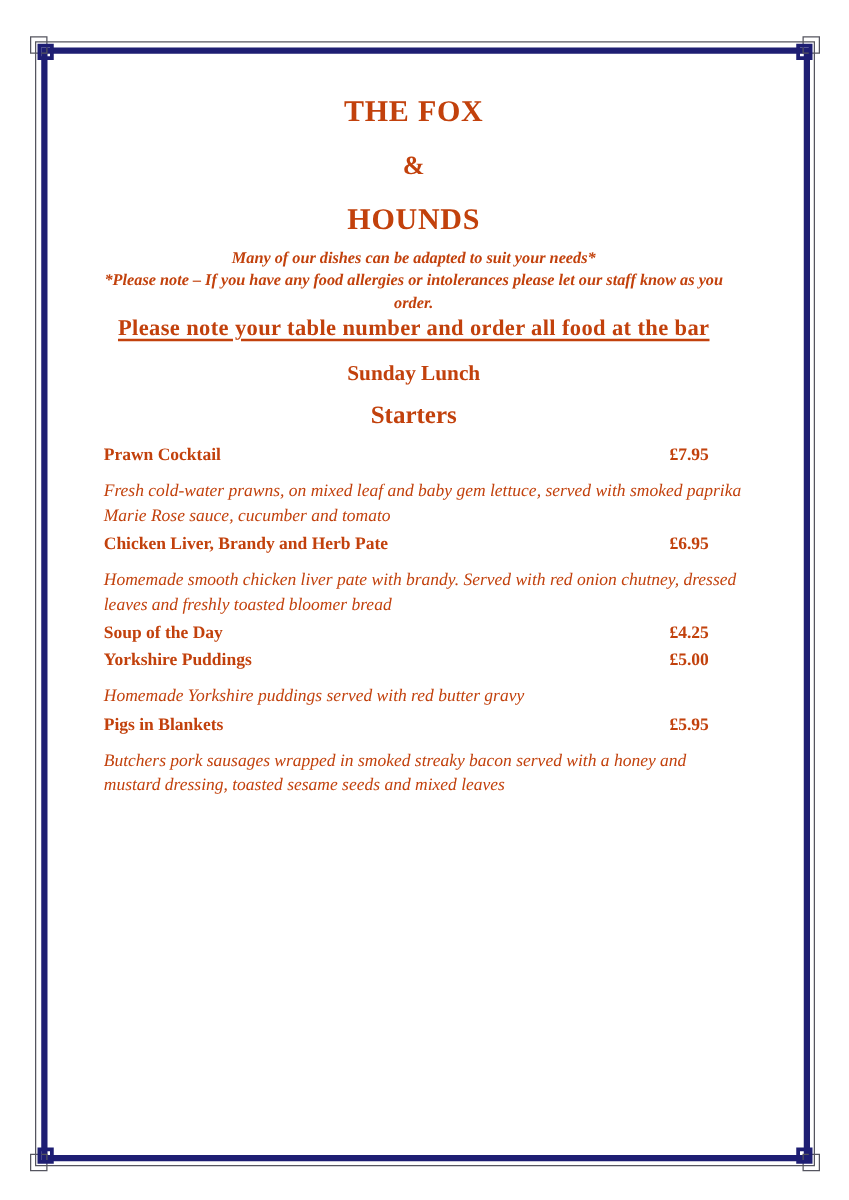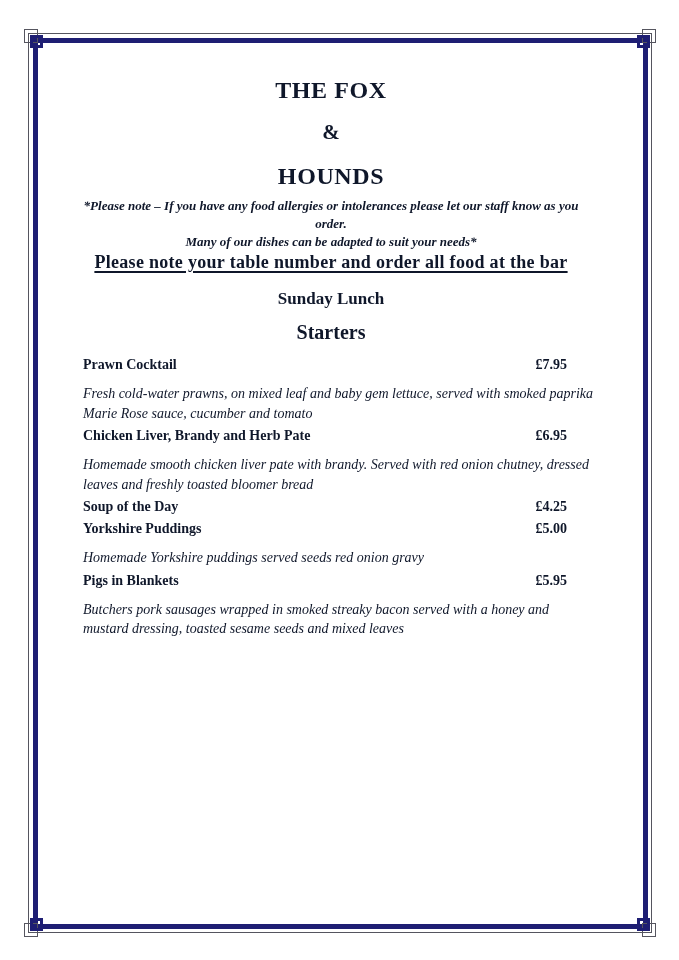--- a/index.html
+++ b/index.html
@@ -7,21 +7,21 @@
     padding: 0;
     background: #ffffff;
   }
   .page {
     position: relative;
     width: 679px;
     height: 960px;
     background: #ffffff;
     overflow: hidden;
     font-family: "Liberation Serif", "DejaVu Serif", serif;
-    color: #0f172a;
+    color: #c2410c;
   }
 
   
   .border-thin {
     position: absolute;
     left: 28px; top: 33px; right: 27px; bottom: 27px;
     border: 1px solid #55555f;
   }
   .border-navy {
     position: absolute;
@@ -138,22 +138,22 @@
   <div class="knot-gray br"></div>
   <div class="knot-navy br"></div>
 
   <div class="content">
 
     <div class="title">THE FOX</div>
     <div class="ampersand">&amp;</div>
     <div class="title line2">HOUNDS</div>
 
     <div class="allergy-note">
+      <div>Many of our dishes can be adapted to suit your needs*</div>
       <div>*Please note – If you have any food allergies or intolerances please let our staff know as you order.</div>
-      <div>Many of our dishes can be adapted to suit your needs*</div>
     </div>
 
     <div class="order-note">Please note your table number and order all food at the bar</div>
 
     <div class="section-title">Sunday Lunch</div>
     <div class="course-title">Starters</div>
 
     <div class="item-row first">
       <span class="item-name">Prawn Cocktail</span>
       <span class="item-price">£7.95</span>
@@ -168,21 +168,21 @@
 
     <div class="item-row">
       <span class="item-name">Soup of the Day</span>
       <span class="item-price">£4.25</span>
     </div>
 
     <div class="item-row">
       <span class="item-name">Yorkshire Puddings</span>
       <span class="item-price">£5.00</span>
     </div>
-    <div class="item-desc">Homemade Yorkshire puddings served seeds red onion gravy</div>
+    <div class="item-desc">Homemade Yorkshire puddings served with red butter gravy</div>
 
     <div class="item-row">
       <span class="item-name">Pigs in Blankets</span>
       <span class="item-price">£5.95</span>
     </div>
     <div class="item-desc">Butchers pork sausages wrapped in smoked streaky bacon served with a honey and mustard dressing, toasted sesame seeds and mixed leaves</div>
 
   </div>
 </div>
 

